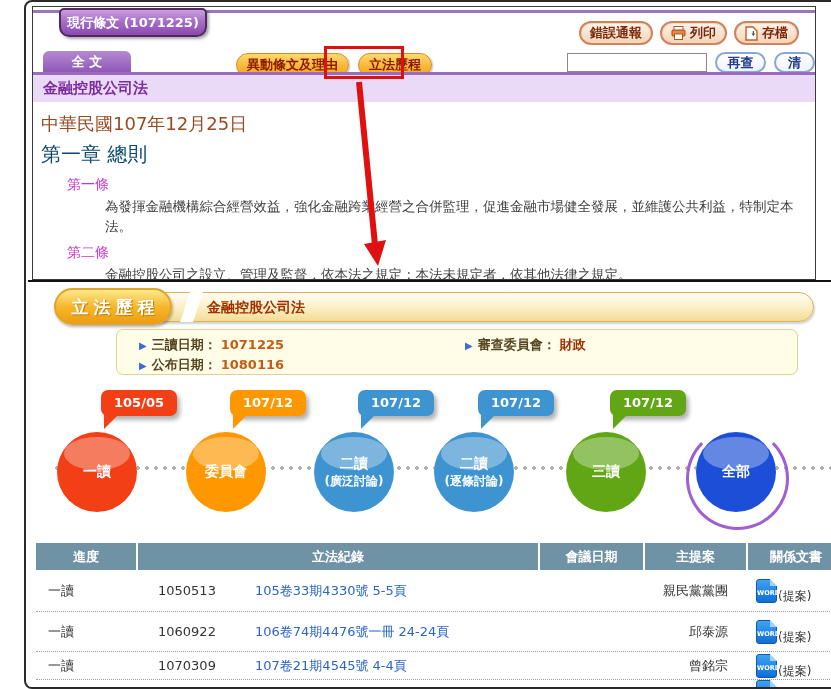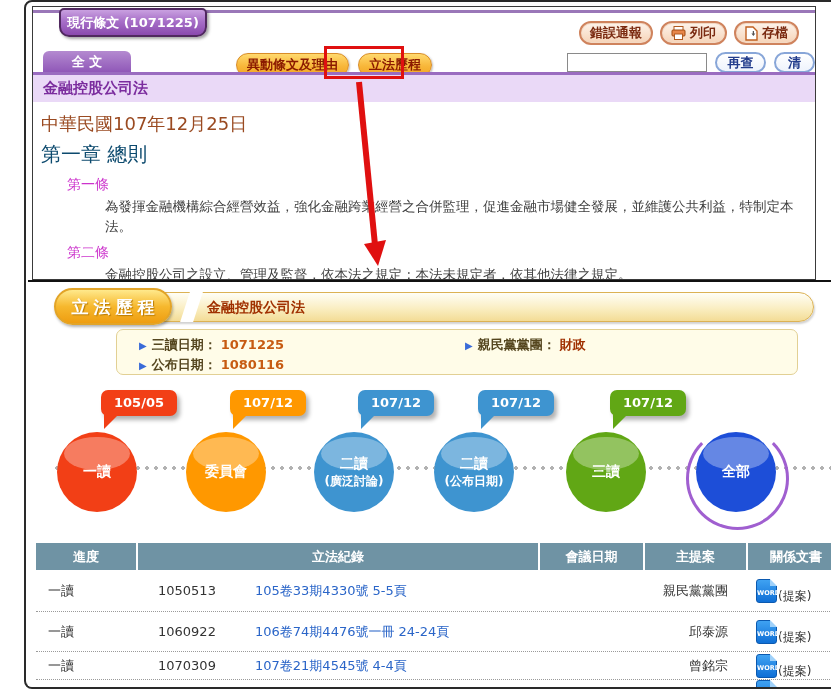--- a/index.html
+++ b/index.html
@@ -175,21 +175,21 @@
     <div class="p-badge">立法歷程</div>
 
     <div class="info-box">
       <div class="info-item i-0">
         <span class="arr">▶</span><span>三讀日期：</span><span class="val">1071225</span>
       </div>
       <div class="info-item i-1">
         <span class="arr">▶</span><span>公布日期：</span><span class="val">1080116</span>
       </div>
       <div class="info-item i-2">
-        <span class="arr">▶</span><span>親民黨黨團：</span><span class="val-red">財政</span>
+        <span class="arr">▶</span><span>審查委員會：</span><span class="val-red">財政</span>
       </div>
     </div>
 
     <div class="tl-dots"></div>
     <div id="timeline">
         <div class="tl-item">
           <div class="tl-bubble" style="background: rgb(242, 63, 22);">105/05<div class="tl-tail" style="border-top-color: rgb(242, 63, 22);"></div></div>
           <div class="tl-circle" style="background: rgb(242, 63, 22);">
             <span class="tl-l1">一讀</span>
           </div>
@@ -204,21 +204,21 @@
           <div class="tl-bubble" style="background: rgb(62, 148, 208);">107/12<div class="tl-tail" style="border-top-color: rgb(62, 148, 208);"></div></div>
           <div class="tl-circle" style="background: rgb(62, 148, 208);">
             <span class="tl-l1">二讀</span>
             <span class="tl-l2">(廣泛討論)</span>
           </div>
         </div>
         <div class="tl-item">
           <div class="tl-bubble" style="background: rgb(62, 148, 208);">107/12<div class="tl-tail" style="border-top-color: rgb(62, 148, 208);"></div></div>
           <div class="tl-circle" style="background: rgb(62, 148, 208);">
             <span class="tl-l1">二讀</span>
-            <span class="tl-l2">(公布日期)</span>
+            <span class="tl-l2">(逐條討論)</span>
           </div>
         </div>
         <div class="tl-item">
           <div class="tl-bubble" style="background: rgb(97, 167, 21);">107/12<div class="tl-tail" style="border-top-color: rgb(97, 167, 21);"></div></div>
           <div class="tl-circle" style="background: rgb(97, 167, 21);">
             <span class="tl-l1">三讀</span>
           </div>
         </div>
         <div class="tl-item selected">
           <div class="tl-circle" style="background: #1d4ed8;">

